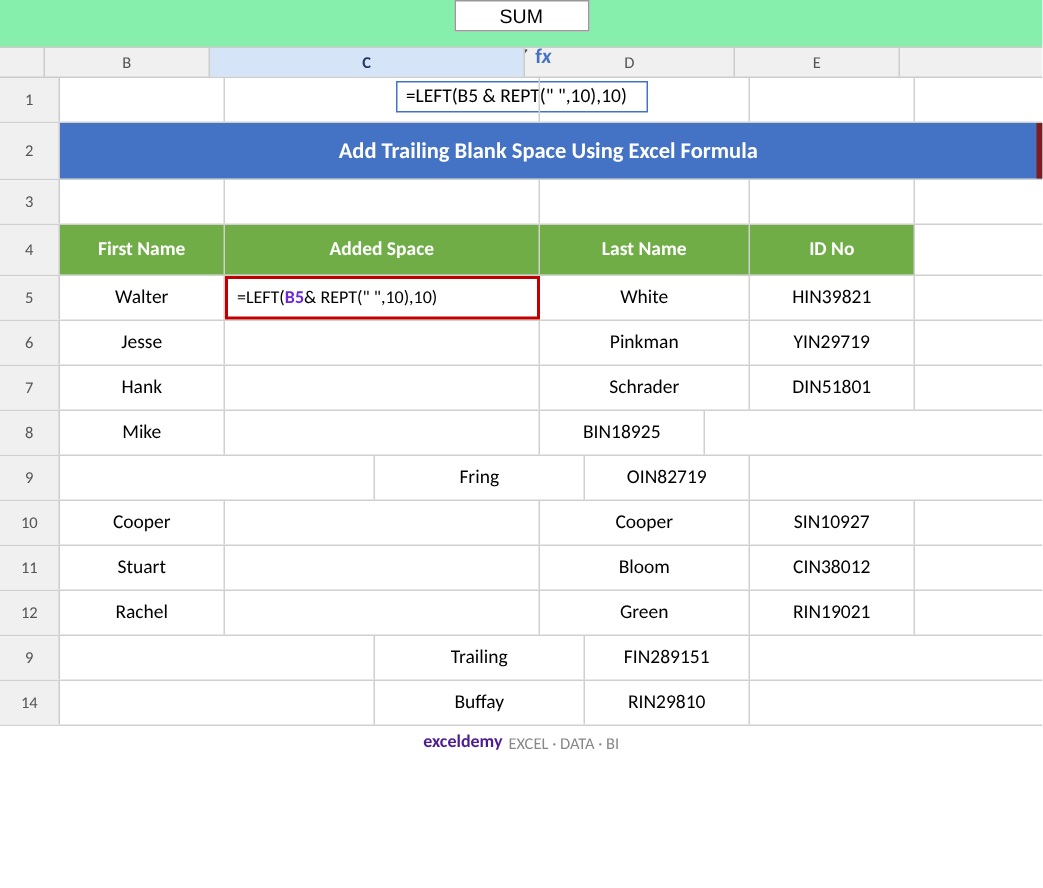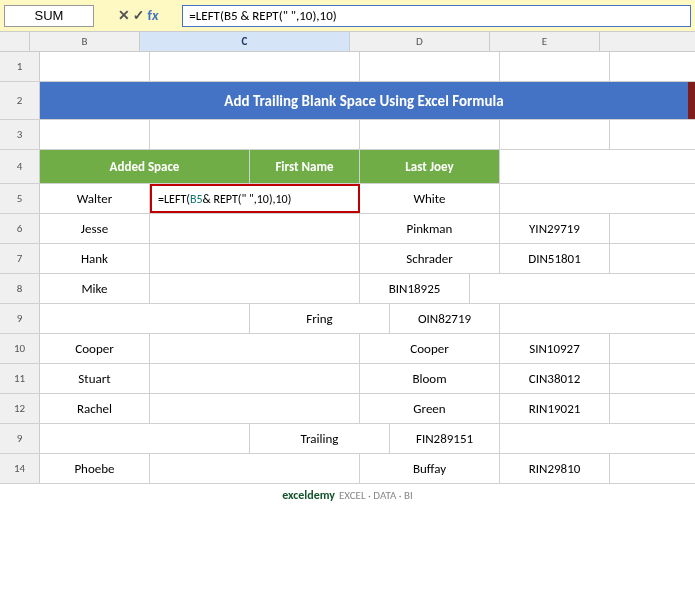--- a/index.html
+++ b/index.html
@@ -10,24 +10,25 @@
       width: 695px;
       height: 592px;
       overflow: hidden;
     }
 
     
     .top-bar {
       display: flex;
       align-items: center;
       height: 32px;
-      background: #fef9c3;
+      background: #86efac;
       border-bottom: 1px solid #ccc;
       padding: 0 4px;
-      gap: 20px;
+      gap: 8px;
+      flex-direction: column;
     }
     .name-box {
       width: 90px;
       height: 22px;
       border: 1px solid #999;
       padding: 2px 4px;
       font-size: 13px;
       text-align: center;
       background: white;
     }
@@ -140,40 +141,40 @@
     }
 
     
     .formula-cell {
       border: 2px solid #c00000 !important;
       background: white;
       font-size: 12px;
       color: #000;
     }
     .formula-cell .blue-text {
-      color: #0f766e;
-      font-weight: normal;
+      color: #6d28d9;
+      font-weight: bold;
     }
 
     
     .watermark-row {
       display: flex;
       justify-content: center;
       padding: 4px 0;
       background: white;
     }
     .watermark {
       font-size: 11px;
       color: #888;
       display: flex;
       align-items: center;
       gap: 4px;
     }
     .watermark-logo {
-      color: #14532d;
+      color: #4c1d95;
       font-weight: bold;
       font-size: 12px;
     }
   </style>
 </head>
 <body>
 
 <div class="top-bar">
   <input class="name-box" value="SUM" readonly="" style="">
   <div class="formula-icons">
@@ -197,44 +198,46 @@
   <div class="sheet-row">
     <div class="row-num">1</div>
     <div class="cell col-b"></div>
     <div class="cell col-c"></div>
     <div class="cell col-d"></div>
     <div class="cell col-e"></div>
   </div>
 
   <div class="sheet-row" style="height:38px;">
     <div class="row-num">2</div>
-    <div class="cell title-cell" style="border-right: 7px solid #7f1d1d;">Add Trailing Blank Space Using Excel Formula</div>
+    <div class="cell title-cell" style="border-right: 4px solid #7f1d1d;">Add Trailing Blank Space Using Excel Formula</div>
   </div>
 
   <div class="sheet-row">
     <div class="row-num">3</div>
     <div class="cell col-b"></div>
     <div class="cell col-c"></div>
     <div class="cell col-d"></div>
     <div class="cell col-e"></div>
   </div>
 
   <div class="sheet-row" style="height:34px;">
     <div class="row-num">4</div>
+    <div class="cell col-b header-green">First Name</div>
     <div class="cell col-c header-green">Added Space</div>
-    <div class="cell col-b header-green">First Name</div>
-    <div class="cell col-d header-green">Last Joey</div>
+    <div class="cell col-d header-green">Last Name</div>
+    <div class="cell col-e header-green">ID No</div>
   </div>
 
   <div id="data-rows">
       <div class="sheet-row">
         <div class="row-num">5</div>
         <div class="cell col-b cell-center">Walter</div>
         <div class="cell col-c formula-cell">=LEFT(<span class="blue-text">B5</span> &amp; REPT(" ",10),10)</div>
         <div class="cell col-d cell-center">White</div>
+        <div class="cell col-e cell-center">HIN39821</div>
       </div>
       <div class="sheet-row">
         <div class="row-num">6</div>
         <div class="cell col-b cell-center">Jesse</div>
         <div class="cell col-c"></div>
         <div class="cell col-d cell-center">Pinkman</div>
         <div class="cell col-e cell-center">YIN29719</div>
       </div>
       <div class="sheet-row">
         <div class="row-num">7</div>
@@ -277,21 +280,20 @@
         <div class="cell col-e cell-center">RIN19021</div>
       </div>
       <div class="sheet-row">
         <div class="row-num">9</div>
         <div class="cell col-c"></div>
         <div class="cell col-d cell-center">Trailing</div>
         <div class="cell col-e cell-center">FIN289151</div>
       </div>
       <div class="sheet-row">
         <div class="row-num">14</div>
-        <div class="cell col-b cell-center">Phoebe</div>
         <div class="cell col-c"></div>
         <div class="cell col-d cell-center">Buffay</div>
         <div class="cell col-e cell-center">RIN29810</div>
       </div>
     </div>
 
 </div>
 
 <div class="watermark-row">
   <div class="watermark">

